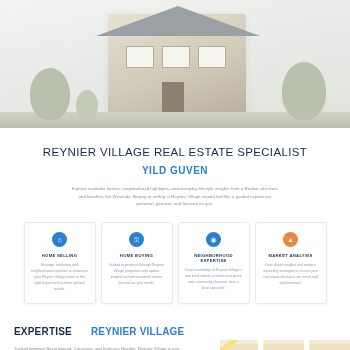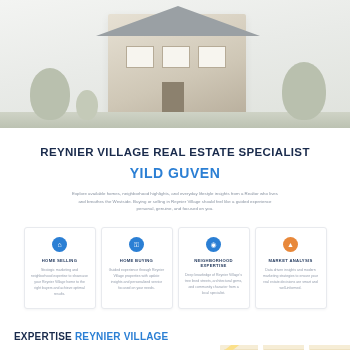--- a/index.html
+++ b/index.html
@@ -102,28 +102,28 @@
   .content {
     position: absolute;
     top: 128px;
     left: 0;
     width: 350px;
     background: #ffffff;
   }
   .specialist-title {
     text-align: center;
     font-size: 11.5px;
-    font-weight: bold;
+    font-weight: normal;
     letter-spacing: 0.35px;
     color: #1a2b4c;
     margin: 18px 0 0 0;
   }
   .agent-name {
     text-align: center;
-    font-size: 14px;
+    font-size: 10px;
     font-weight: bold;
     letter-spacing: 0.5px;
     color: #2b7fd4;
     margin: 7px 0 0 0;
   }
   .intro {
     margin: 9px auto 0 auto;
     width: 208px;
     text-align: center;
     font-size: 4.4px;
@@ -181,20 +181,21 @@
     position: relative;
   }
   .discover-heading {
     font-size: 10px;
     font-weight: bold;
     letter-spacing: 0.2px;
     color: #1a2b4c;
   }
   .discover-heading .accent {
     color: #2b7fd4;
+    margin-left: 16px;
   }
   .discover-body {
     margin-top: 8px;
     width: 168px;
     font-size: 4.3px;
     line-height: 1.85;
     color: #8892a0;
   }
 
   

